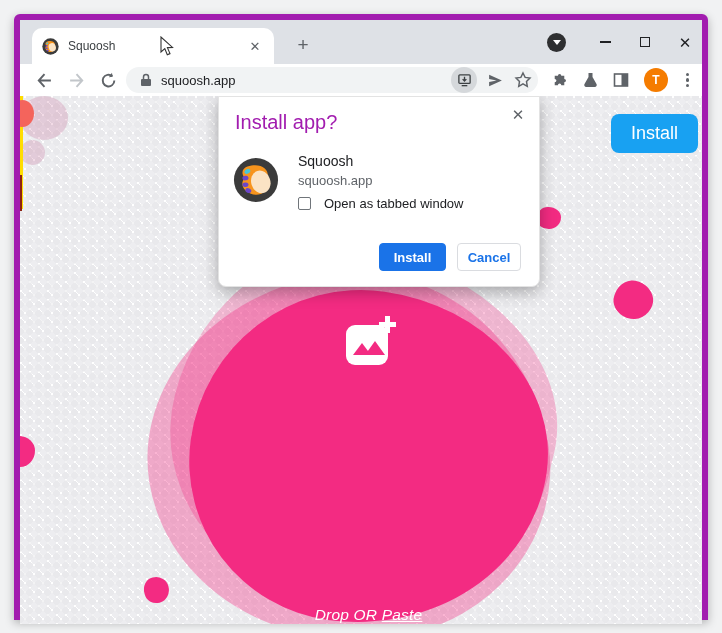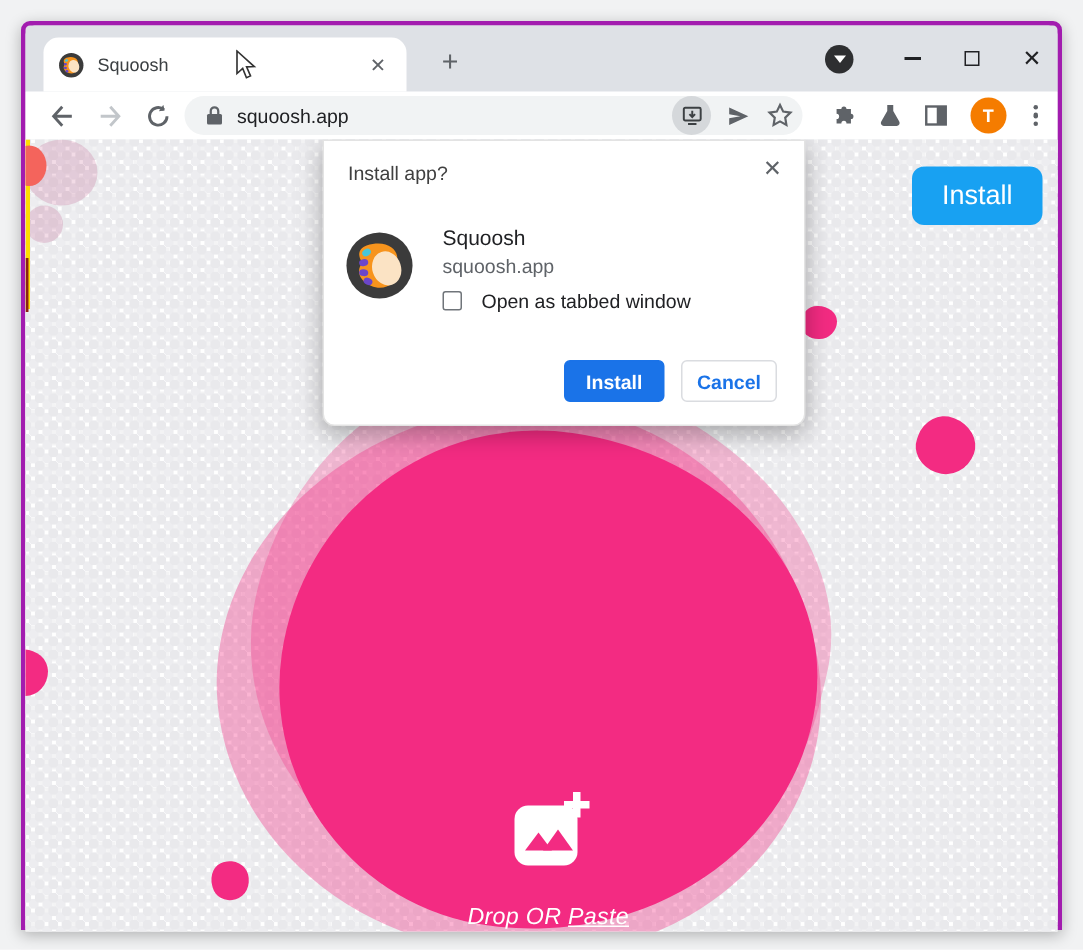--- a/index.html
+++ b/index.html
@@ -1,21 +1,21 @@
 <!DOCTYPE html>
 <html><head>
 <meta charset="utf-8">
 <style>
   * { margin:0; padding:0; box-sizing:border-box; }
   html,body { width:722px; height:633px; overflow:hidden;
     font-family:"Liberation Sans", sans-serif; background:#f1f2f3; }
 
   
   .window { position:absolute; left:14px; top:14px; width:694px; height:606px;
-    background:#dee1e6; border:3px solid #a21caf; box-shadow:0 3px 10px rgba(0,0,0,.28);
+    background:#dee1e6; border:6px solid #a21caf; box-shadow:0 3px 10px rgba(0,0,0,.28);
     border-radius:6px 6px 0 0; }
 
   
   .tabstrip { position:relative; height:44px; background:#dee1e6; border-radius:6px 6px 0 0; }
   .tab { position:absolute; left:12px; bottom:0; width:242px; height:36px; background:#fff;
     border-radius:10px 10px 0 0; display:flex; align-items:center; padding:0 10px; }
   .tab-favicon { width:17px; height:17px; flex:0 0 auto; }
   .tab-title { margin-left:9px; font-size:12px; color:#3c4043; flex:1 1 auto; white-space:nowrap; overflow:hidden; }
   .tab-close { width:18px; height:18px; border-radius:50%; display:flex; align-items:center; justify-content:center;
     color:#5f6368; font-size:13px; cursor:default; }
@@ -73,41 +73,41 @@
   .dot-a { left:517px; top:111px; width:24px; height:22px; }
   .dot-b { left:594px; top:185px; width:39px; height:38px; transform:rotate(20deg); }
   .dot-c { left:124px; top:481px; width:25px; height:26px; transform:rotate(-15deg); }
   .dot-left { left:-16px; top:340px; width:31px; height:31px; }
   .decor-yellow { position:absolute; left:0; top:0; width:3px; height:113px; background:#ffdd00; }
   .decor-red { position:absolute; left:-9px; top:4px; width:23px; height:27px; background:#f4645c;
     border-radius:50%; }
   .decor-maroon { position:absolute; left:0; top:79px; width:2px; height:36px; background:#8d2212; }
 
   .dropzone { position:absolute; left:170px; top:195px; width:357px; height:333px;
-    display:flex; flex-direction:column; align-items:center; justify-content:flex-end; }
+    display:flex; flex-direction:column; align-items:center; justify-content:space-between; }
   .upload-icon { position:relative; width:46px; height:46px; margin-top:28px; }
   .upload-box { position:absolute; left:0; top:6px; width:42px; height:40px; background:#fff; border-radius:9px; }
   .upload-mtn { position:absolute; left:7px; top:24px; width:0; height:0;
     border-left:9px solid transparent; border-right:9px solid transparent; border-bottom:12px solid #f32b82; }
   .upload-mtn2 { position:absolute; left:19px; top:22px; width:0; height:0;
     border-left:10px solid transparent; border-right:10px solid transparent; border-bottom:14px solid #f32b82; }
   .upload-plus { position:absolute; right:-4px; top:-3px; width:17px; height:17px; }
   .upload-plus::before { content:""; position:absolute; left:6px; top:0; width:5px; height:17px; background:#fff; }
   .upload-plus::after { content:""; position:absolute; left:0; top:6px; width:17px; height:5px; background:#fff; }
   .drop-text { margin-top:26px; color:#fff; font-size:15.5px; font-style:italic; letter-spacing:.2px; }
   .drop-text .paste { text-decoration:underline; }
 
   .page-install-btn { position:absolute; left:591px; top:18px; width:87px; height:39px;
     background:#18a1f2; color:#fff; border:none; border-radius:8px; font-size:18px;
     font-family:"Liberation Sans", sans-serif; display:flex; align-items:center; justify-content:center; }
 
   
   .dialog { position:absolute; left:198px; top:0; width:322px; height:191px; background:#fff;
     border-radius:0 0 8px 8px; box-shadow:0 5px 16px rgba(0,0,0,.3); border:1px solid #e3e3e3; }
-  .dlg-title { position:absolute; left:16px; top:14px; font-size:13px; color:#404040; }
+  .dlg-title { position:absolute; left:16px; top:14px; font-size:20px; color:#a21caf; }
   .dlg-close { position:absolute; right:11px; top:8px; width:20px; height:20px; color:#5f6368;
     font-size:15px; display:flex; align-items:center; justify-content:center; }
   .dlg-icon { position:absolute; left:14px; top:60px; width:46px; height:46px; }
   .dlg-appname { position:absolute; left:79px; top:56px; font-size:14px; color:#202124; }
   .dlg-domain { position:absolute; left:79px; top:76px; font-size:13px; color:#5f6368; }
   .dlg-checkrow { position:absolute; left:79px; top:99px; display:flex; align-items:center; gap:13px; }
   .dlg-checkbox { width:13px; height:13px; border:1.6px solid #70757a; border-radius:2px; background:#fff; }
   .dlg-checklabel { font-size:13px; color:#202124; }
   .dlg-btn { position:absolute; top:146px; height:28px; border-radius:4px; font-size:13px;
     font-weight:bold; font-family:"Liberation Sans", sans-serif;

